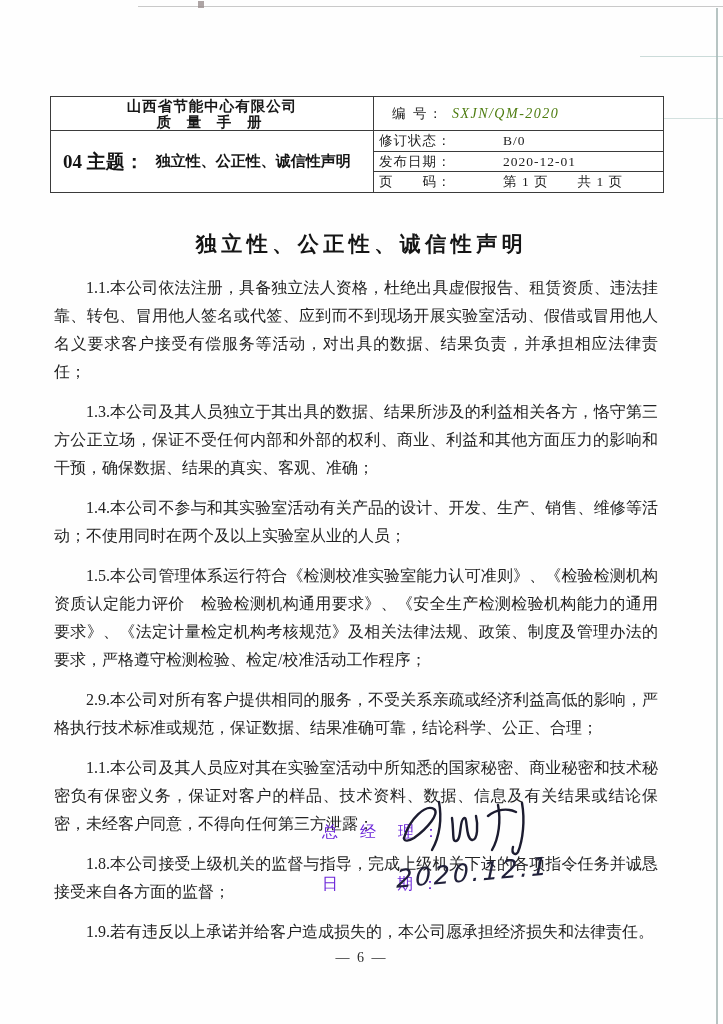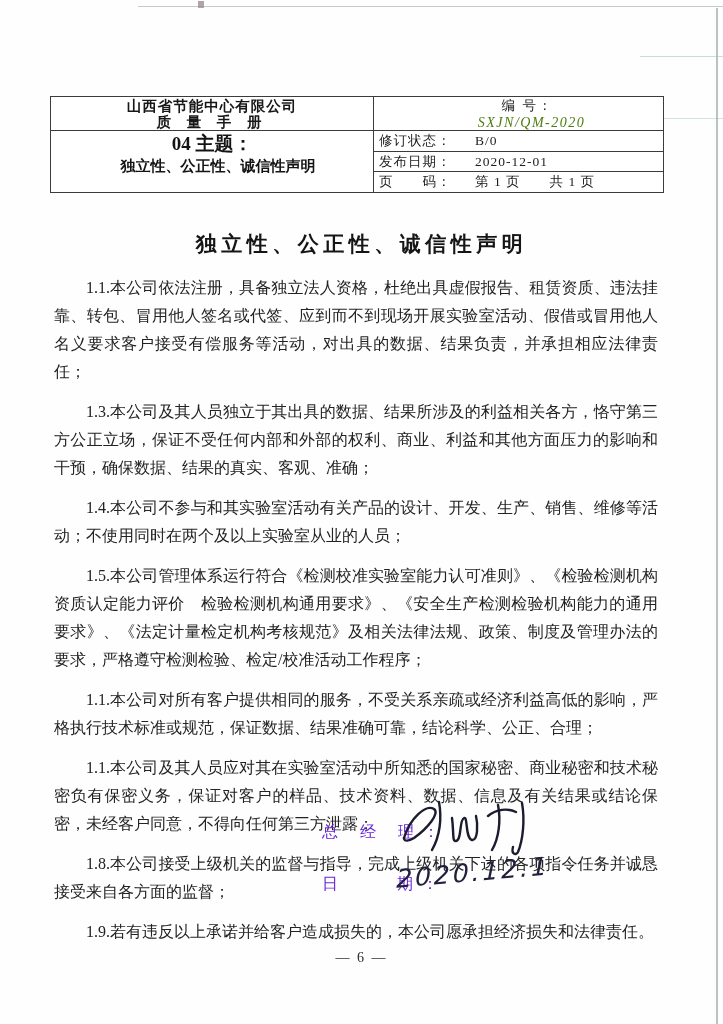--- a/index.html
+++ b/index.html
@@ -13,34 +13,34 @@
   .scan-tick-1{position:absolute;left:640px;top:56px;right:0;height:1px;background:rgba(160,190,186,0.55);}
   .scan-tick-2{position:absolute;left:648px;top:118px;right:0;height:1px;background:rgba(160,190,186,0.45);}
   .scan-speck{position:absolute;left:198px;top:1px;width:6px;height:7px;background:#9a8f8f;opacity:.8;}
 
   
   .htable{
     position:absolute;left:50px;top:96px;width:612px;
     border:1.6px solid #3b3b3b;display:grid;grid-template-columns:323px 1fr;
     background:#fff;
   }
-  .ht-cell{box-sizing:border-box;flex-direction:column;}
+  .ht-cell{box-sizing:border-box;}
   .ht-r1l{border-right:1.4px solid #3b3b3b;border-bottom:1.4px solid #3b3b3b;height:34px;
     display:flex;flex-direction:column;align-items:center;justify-content:center;}
   .ht-r1r{border-bottom:1.4px solid #3b3b3b;height:34px;display:flex;align-items:center;padding-left:18px;}
   .ht-r2l{border-right:1.4px solid #3b3b3b;height:61px;display:flex;align-items:center;padding-left:12px;}
   .ht-r2r{height:61px;display:flex;flex-direction:column;}
   .company{font-weight:bold;font-size:14.5px;letter-spacing:1px;line-height:16px;color:#171717;}
   .manual{font-weight:bold;font-size:14.5px;letter-spacing:6px;line-height:16px;color:#171717;}
   .docno-label{font-size:13.5px;color:#222;letter-spacing:2px;}
   .docno-value{font-size:14px;font-style:italic;letter-spacing:1.5px;color:#4d7c0f;margin-left:8px;
     font-family:"Liberation Serif","DejaVu Serif",serif;}
   .subject-prefix{font-weight:bold;font-size:19px;color:#141414;margin-right:12px;white-space:nowrap;}
   .subject-title{font-weight:bold;font-size:15px;color:#141414;white-space:nowrap;}
-  .ht-sub{flex:1;display:flex;align-items:center;padding-left:5px;font-size:13.5px;color:#1d1d1d;}
+  .ht-sub{flex:1;display:flex;align-items:center;padding-left:5px;font-size:13.5px;color:#1d1d1d;gap:28px;}
   .ht-sub + .ht-sub{border-top:1.3px solid #3b3b3b;}
   .ht-sub .lbl{width:96px;white-space:pre;letter-spacing:1px;}
   .ht-sub .val{white-space:pre;letter-spacing:1px;}
 
   
   .doc-title{
     position:absolute;left:0;top:230px;width:100%;text-align:center;
     font-size:21px;font-weight:bold;letter-spacing:4.5px;color:#151515;
   }
   .body-text{position:absolute;left:42px;top:262px;width:628px;}
@@ -107,21 +107,21 @@
     </div>
   </div>
 
   <div class="doc-title">独立性、公正性、诚信性声明</div>
 
   <div class="body-text">
       <p class="para">1.1.本公司依法注册，具备独立法人资格，杜绝出具虚假报告、租赁资质、违法挂靠、转包、冒用他人签名或代签、应到而不到现场开展实验室活动、假借或冒用他人名义要求客户接受有偿服务等活动，对出具的数据、结果负责，并承担相应法律责任；</p>
       <p class="para">1.3.本公司及其人员独立于其出具的数据、结果所涉及的利益相关各方，恪守第三方公正立场，保证不受任何内部和外部的权利、商业、利益和其他方面压力的影响和干预，确保数据、结果的真实、客观、准确；</p>
       <p class="para">1.4.本公司不参与和其实验室活动有关产品的设计、开发、生产、销售、维修等活动；不使用同时在两个及以上实验室从业的人员；</p>
       <p class="para">1.5.本公司管理体系运行符合《检测校准实验室能力认可准则》、《检验检测机构资质认定能力评价　检验检测机构通用要求》、《安全生产检测检验机构能力的通用要求》、《法定计量检定机构考核规范》及相关法律法规、政策、制度及管理办法的要求，严格遵守检测检验、检定/校准活动工作程序；</p>
-      <p class="para">1.1.本公司对所有客户提供相同的服务，不受关系亲疏或经济利益高低的影响，严格执行技术标准或规范，保证数据、结果准确可靠，结论科学、公正、合理；</p>
+      <p class="para">2.9.本公司对所有客户提供相同的服务，不受关系亲疏或经济利益高低的影响，严格执行技术标准或规范，保证数据、结果准确可靠，结论科学、公正、合理；</p>
       <p class="para">1.1.本公司及其人员应对其在实验室活动中所知悉的国家秘密、商业秘密和技术秘密负有保密义务，保证对客户的样品、技术资料、数据、信息及有关结果或结论保密，未经客户同意，不得向任何第三方泄露；</p>
       <p class="para">1.8.本公司接受上级机关的监督与指导，完成上级机关下达的各项指令任务并诚恳接受来自各方面的监督；</p>
       <p class="para">1.9.若有违反以上承诺并给客户造成损失的，本公司愿承担经济损失和法律责任。</p>
     </div>
 
   <div class="sig-label gm-label">总 经 理：</div>
   <div class="sig-scribble" aria-label="刘出利">
     <svg width="140" height="66" viewBox="0 0 140 66" xmlns="http://www.w3.org/2000/svg">
       <g fill="none" stroke="#1c1c30" stroke-width="2.4" stroke-linecap="round">
         <path d="M6,42 C12,22 28,8 36,13 C42,17 30,32 16,42 C11,45 6,46 6,42"></path>

